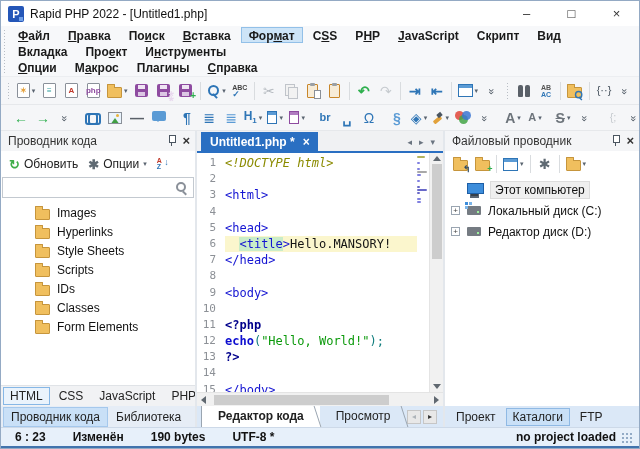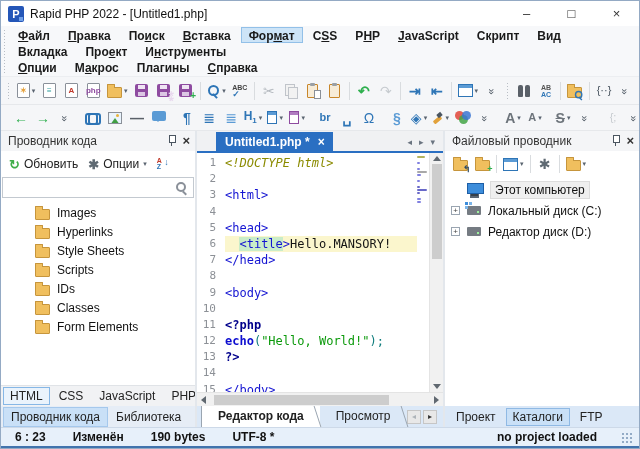--- a/index.html
+++ b/index.html
@@ -120,21 +120,21 @@
 
   .doc-tabs { height:21px; flex:none; background:#f1f2f4; border-top:1px solid #e0e3e7; display:flex; align-items:center; padding:0 2px; gap:2px; }
   .doc-tab { font-size:12px; color:#222; padding:1px 6px; border:1px solid transparent; }
   .doc-tab.active { background:#eaf3fc; border-color:#86b7e6; }
   .panel-tabs { height:21px; flex:none; background:#e6edf6; display:flex; align-items:center; padding:0 2px; gap:1px; }
   .panel-tab { font-size:12px; color:#222; padding:2px 7px; }
   .panel-tab.active { background:#c9e0f7; border:1px solid #a5c8ec; }
 
   
   .etabbar { height:22px; flex:none; background:#f0f1f3; display:flex; align-items:flex-end; border-bottom:2px solid #2a6fc2; padding-left:4px; }
-  .etab { background:#2a6fc2; color:#fff; font-size:12px; font-weight:700; padding:3px 8px 2px 9px; display:inline-flex; align-items:center; gap:8px;margin-left:15px; }
+  .etab { background:#2a6fc2; color:#fff; font-size:12px; font-weight:700; padding:3px 8px 2px 9px; display:inline-flex; align-items:center; gap:8px; }
   .etab-x { font-weight:700; font-size:12px; line-height:10px; }
   .etab-nav { margin-left:auto; display:flex; gap:7px; padding:0 8px 4px 0; color:#6a7480; font-size:9px; }
   .code-wrap { flex:1; display:flex; min-height:0; position:relative; }
   .code-lines { flex:1; padding-top:2px; overflow:hidden; }
   .code-line { display:flex; height:16.2px; line-height:16px; font-family:"DejaVu Sans Mono",monospace; font-size:12px; }
   .lnum { width:28px; text-align:right; padding-right:9px; color:#8c9096; flex:none; font-size:11px; }
   .ltext { flex:1; white-space:pre; }
   .ltext.hl { background:#fbf6cd; }
   .tk-doctype { color:#8b8b00; font-style:italic; }
   .tk-tag { color:#1414d2; }
@@ -172,21 +172,21 @@
   .fx-row .exp { width:9px; height:9px; border:1px solid #9aa5b1; font-size:8px; line-height:7px; text-align:center; color:#444; flex:none; background:#fff; }
   .fx-row .noexp { width:9px; flex:none; }
   .fx-row.sel .lbl { background:#efefef; border:1px solid #dcdcdc; padding:1px 4px; }
   .fx-tabs { height:21px; flex:none; background:#dbe8f7; display:flex; align-items:center; gap:3px; padding:0 4px; }
   .fx-tab { font-size:12px; color:#222; padding:1px 6px; border:1px solid transparent; }
   .fx-tab.active { background:#c9e0f7; border-color:#8fb9e4; }
 
   
   .statusbar { height:21px; flex:none; background:#e7f0fa; border-top:1px solid #cdd9e8; border-bottom:2px solid #4173ad; display:flex; align-items:center; font-size:12px; font-weight:700; color:#111; padding:0 6px 0 14px; }
   .sb-left { display:flex; gap:27px; }
-  .sb-right { margin-left:auto; display:flex; align-items:center; gap:23px; }
+  .sb-right { margin-left:auto; display:flex; align-items:center; gap:4px; }
   .resize-grip { width:13px; height:13px; background-image:radial-gradient(circle,#93abc6 1px,transparent 1.2px); background-size:4px 4px; background-position:bottom right; }
 </style>
 </head>
 <body>
 
 <div class="window">
 
   <div class="titlebar">
     <span class="app-icon">
         <span>P</span>

